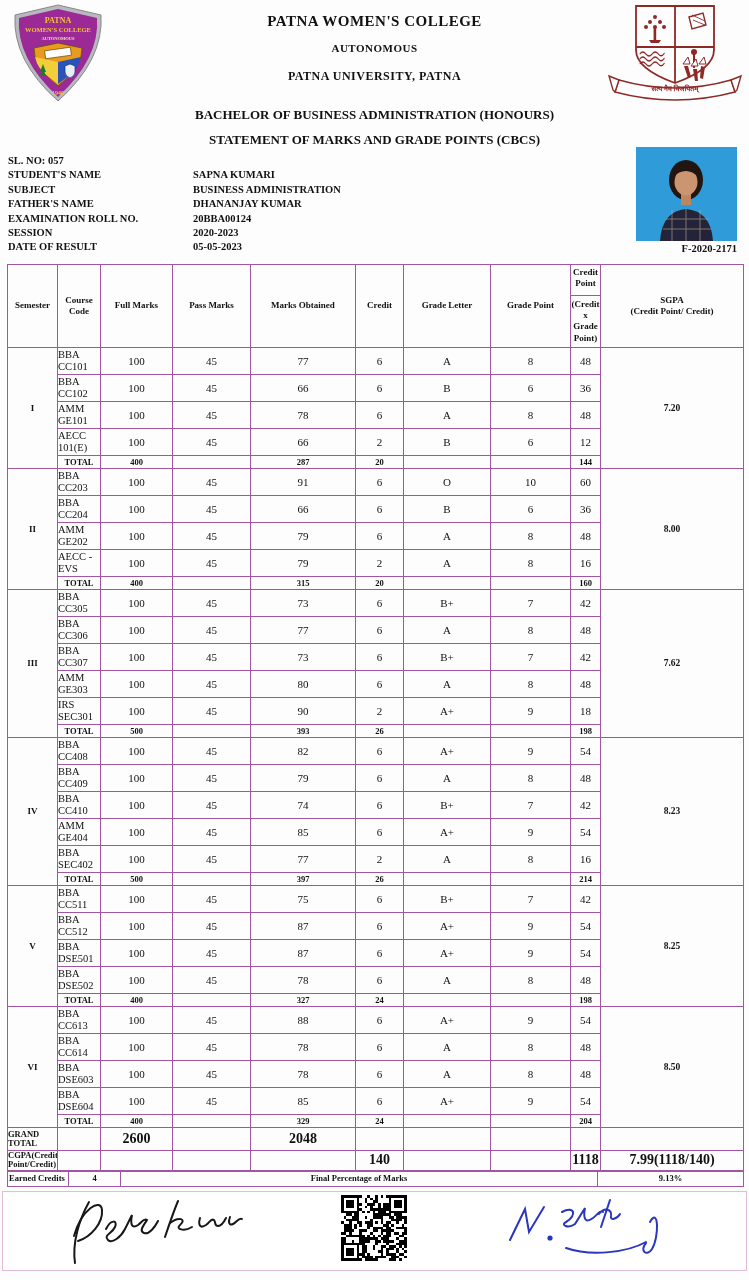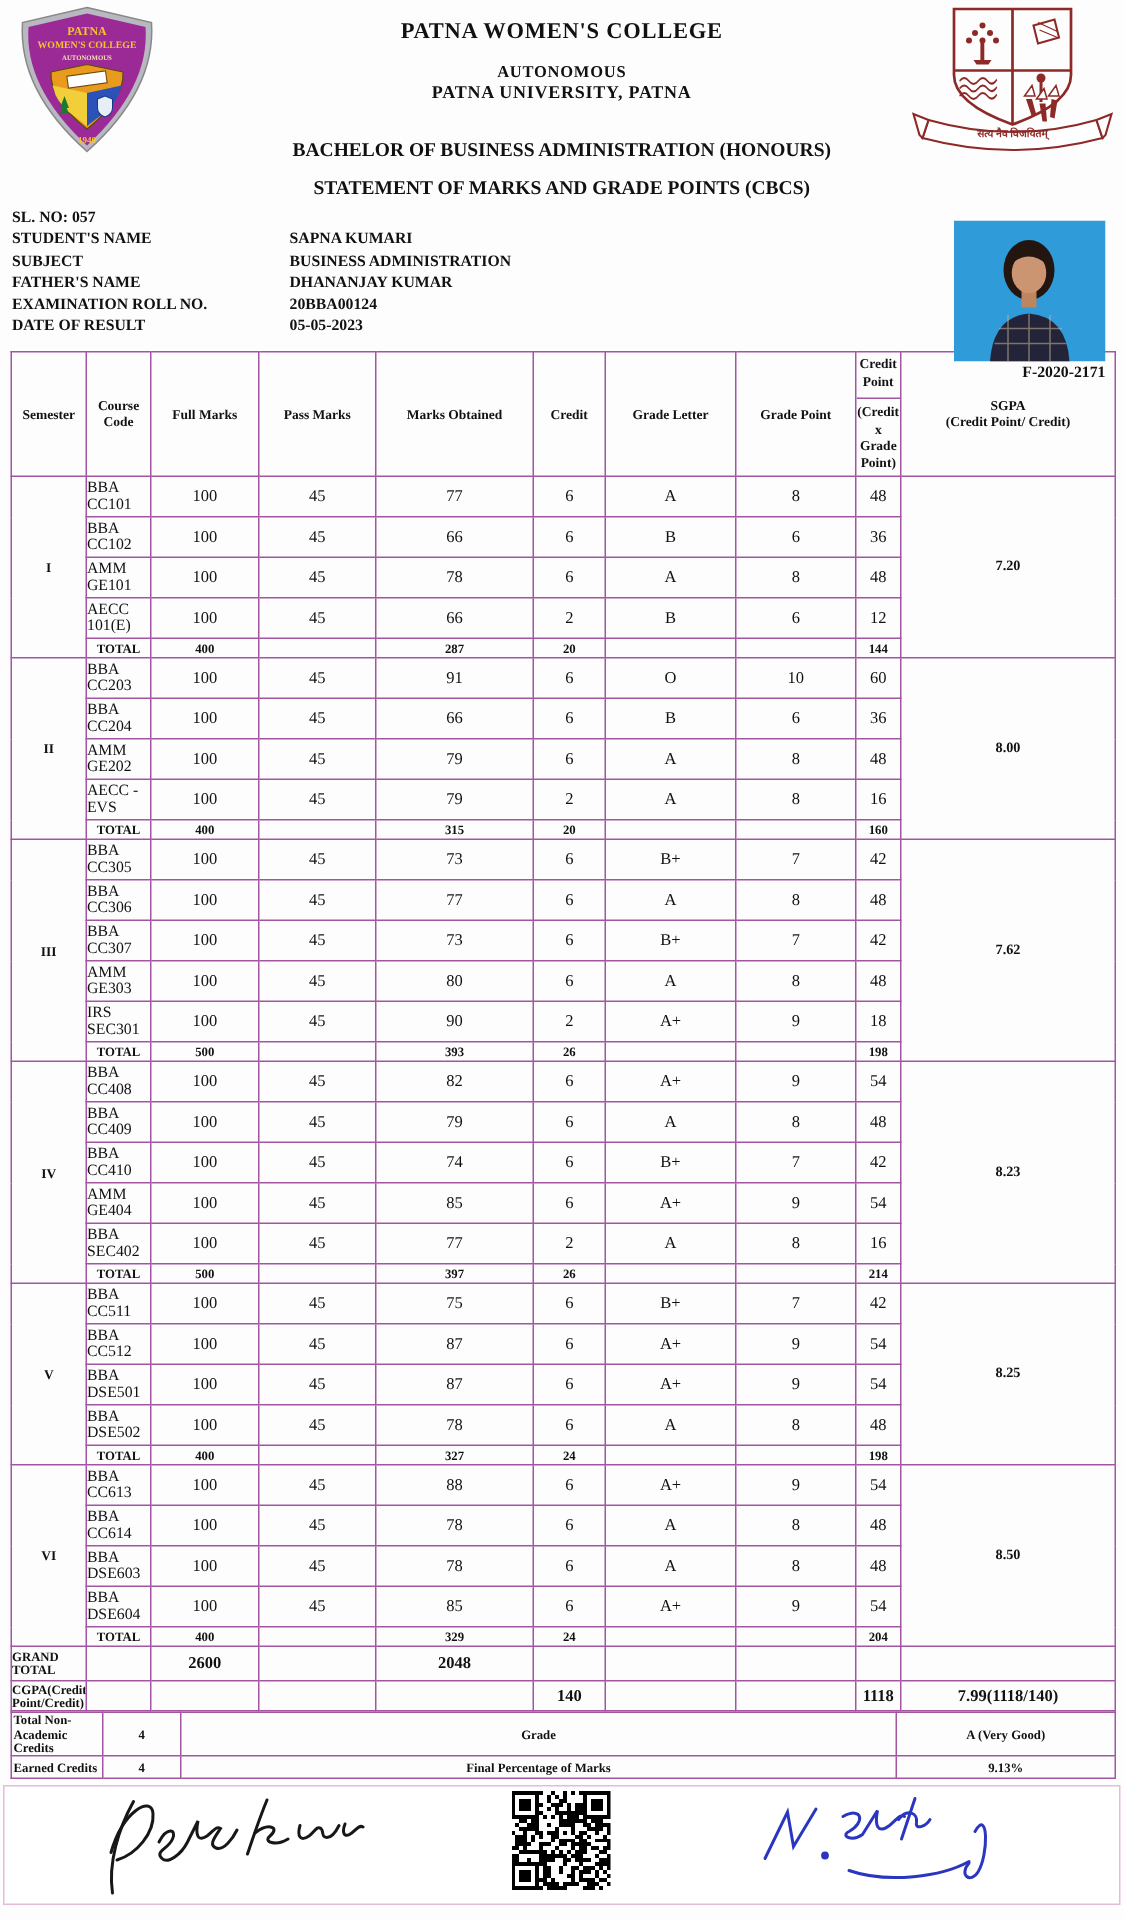--- a/index.html
+++ b/index.html
@@ -4,21 +4,21 @@
 <style>
   html,body{margin:0;padding:0;}
   body{
     width:749px;height:1280px;position:relative;background:#fdfdfd;
     font-family:"Liberation Serif", serif;color:#111;overflow:hidden;
   }
   
   .top-header{text-align:center;padding-top:13px;}
   .college-name{font-size:15px;font-weight:bold;letter-spacing:.5px;}
   .autonomous{font-size:11px;font-weight:bold;margin-top:12px;letter-spacing:.5px;}
-  .university{font-size:12px;font-weight:bold;margin-top:0;letter-spacing:.5px;}
+  .university{font-size:12px;font-weight:bold;margin-top:15px;letter-spacing:.5px;}
   .degree{font-size:13px;font-weight:bold;margin-top:23px;}
   .statement{font-size:13px;font-weight:bold;margin-top:9px;}
   .logo-left{position:absolute;left:7px;top:2px;width:102px;height:102px;}
   .crest-right{position:absolute;right:4px;top:2px;width:140px;height:102px;}
   
   .student-info{margin:6px 0 0 8px;font-size:10.5px;font-weight:bold;line-height:14.4px;width:430px;}
   .info-row{display:flex;}
   .info-label{width:185px;flex:none;}
   .photo-block{position:absolute;right:12px;top:147px;width:101px;text-align:right;}
   .photo-frame{width:101px;height:94px;display:block;}
@@ -35,21 +35,21 @@
   td.sem{font-size:9px;font-weight:bold;text-align:center;}
   td.code{font-size:10.5px;text-align:left;padding-left:2px;line-height:1.1;vertical-align:middle;}
   td.num{font-size:11px;text-align:center;vertical-align:middle;}
   td.sgpa{font-size:9.5px;font-weight:bold;text-align:center;}
   tr.course{height:27px;}
   tr.trow{height:13px;}
   tr.trow td{font-size:8.5px;font-weight:bold;text-align:center;line-height:1;}
   td.tlabel{text-align:center;}
   tr.grand{height:23px;}
   td.glabel{font-size:8.5px;font-weight:bold;text-align:left;padding:0 1px;line-height:1.1;vertical-align:middle;}
-  tr.grand td.num, tr.cgpa td.num{font-size:11px;font-weight:bold;}
+  tr.grand td.num, tr.cgpa td.num{font-size:14px;font-weight:bold;}
   tr.cgpa{height:20px;}
   
   table.bottom{border-collapse:collapse;table-layout:fixed;margin:0 0 0 7px;width:736px;}
   table.bottom td{border:1px solid #a256a2;padding:0 1px;font-size:8.5px;font-weight:bold;line-height:1.1;vertical-align:middle;}
   table.bottom tr.r1{height:19px;}
   table.bottom tr.r2{height:15px;}
   td.ctr{text-align:center;}
   
   .sig-box{position:relative;margin:4px 2px 0 2px;height:78px;border:1px solid #e3bcd9;background:#fff;}
   .sig-left{position:absolute;left:55px;top:1px;}
@@ -135,20 +135,24 @@
       </div>
       <div class="info-row">
         <span class="info-label">FATHER'S NAME</span>
         <span class="info-value">DHANANJAY KUMAR</span>
       </div>
       <div class="info-row">
         <span class="info-label">EXAMINATION ROLL NO.</span>
         <span class="info-value">20BBA00124</span>
       </div>
       <div class="info-row">
+        <span class="info-label">SESSION</span>
+        <span class="info-value">2020-2023</span>
+      </div>
+      <div class="info-row">
         <span class="info-label">DATE OF RESULT</span>
         <span class="info-value">05-05-2023</span>
       </div>
     </div>
 </div>
 
 <div class="photo-block">
   <svg class="photo-frame" viewBox="0 0 101 94">
     <rect x="0" y="0" width="101" height="94" fill="#2f9bd8"></rect>
     <ellipse cx="50" cy="33" rx="17" ry="20" fill="#23150f"></ellipse>
@@ -560,26 +564,20 @@
 </table>
 
 <table class="bottom">
   <colgroup>
       <col style="width:61px">
       <col style="width:52px">
       <col style="width:477px">
       <col style="width:146px">
     </colgroup>
   <tbody>
-      <tr class="r1">
-    <td>Total Non-Academic Credits</td>
-    <td class="ctr">4</td>
-    <td class="ctr">Grade</td>
-    <td class="ctr">A (Very Good)</td>
-  </tr>
   <tr class="r2">
     <td>Earned Credits</td>
     <td class="ctr">4</td>
     <td class="ctr">Final Percentage of Marks</td>
     <td class="ctr">9.13%</td>
   </tr>
 </tbody>
   </table>
 
 <div class="sig-box">

